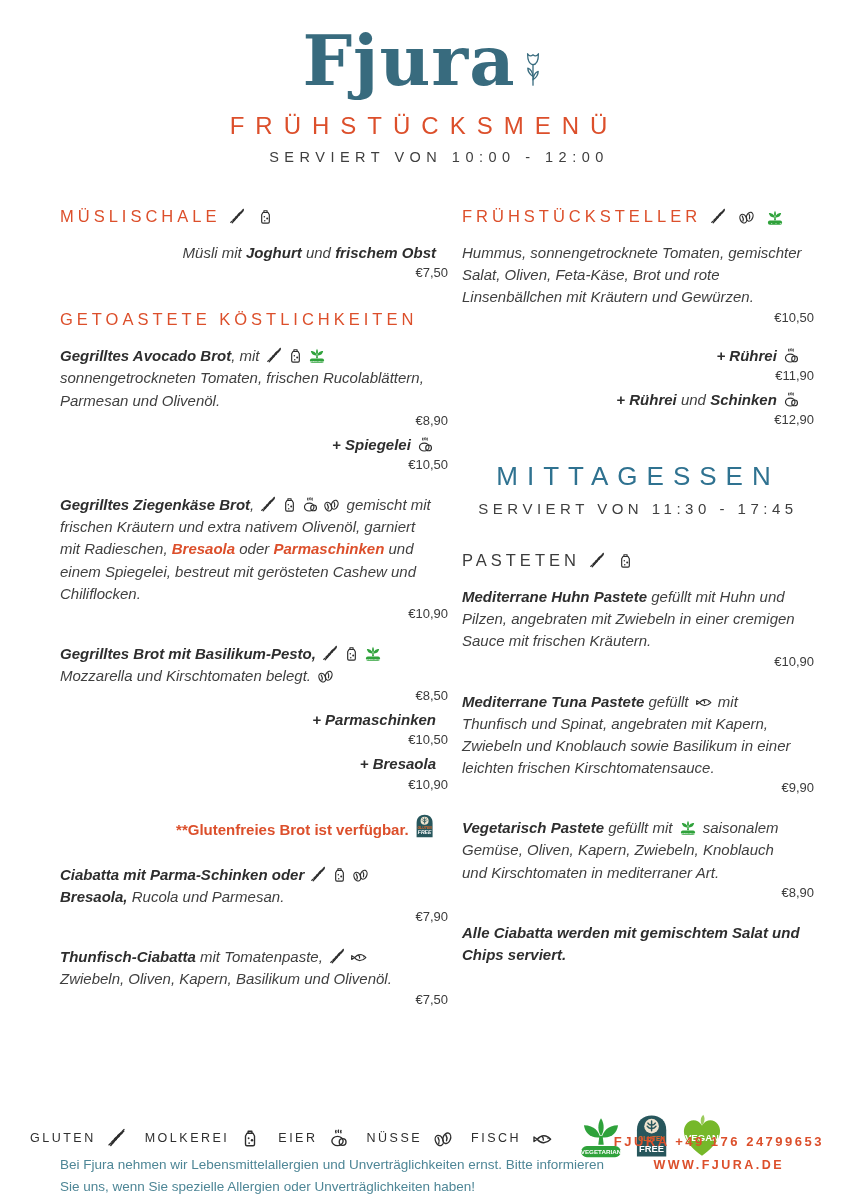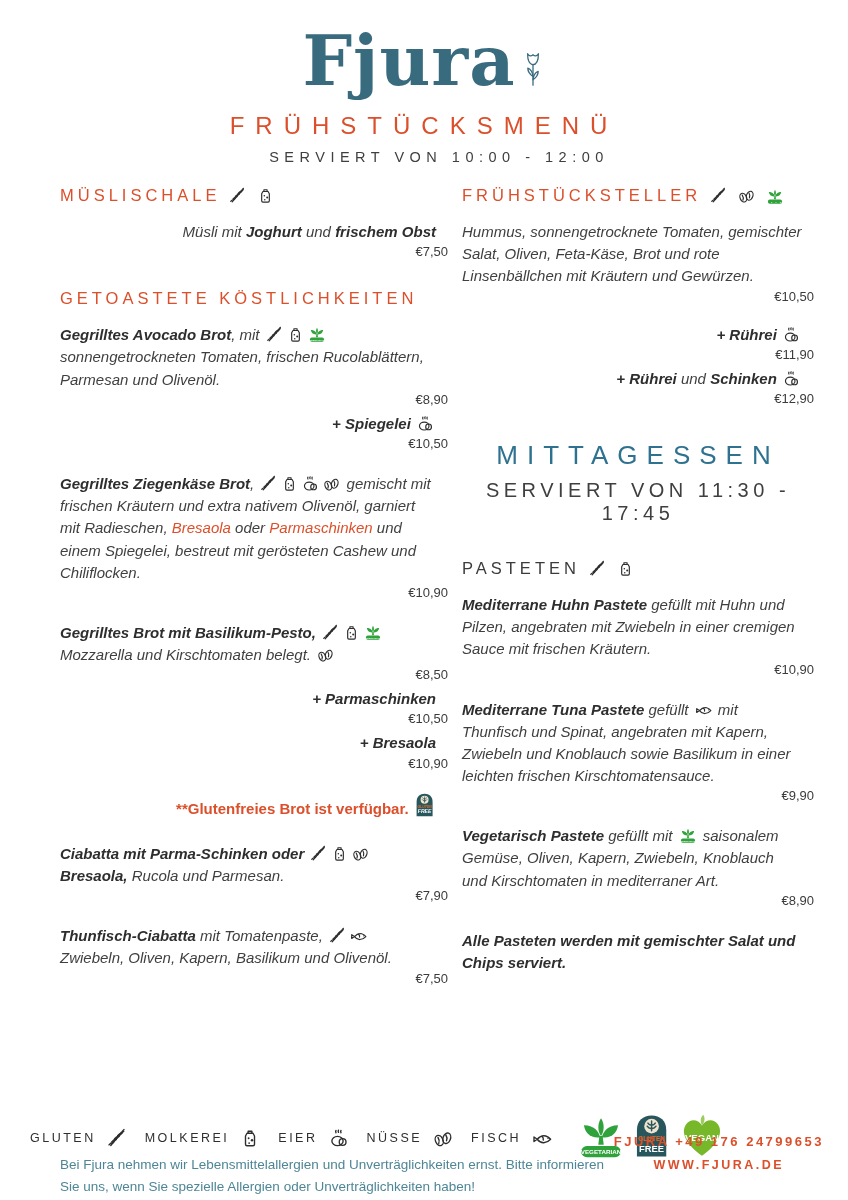--- a/index.html
+++ b/index.html
@@ -14,38 +14,38 @@
   }
   .page{position:absolute;inset:0;}
   
   .header{position:absolute;top:26px;left:0;right:0;text-align:center;}
   .logo-row{display:flex;justify-content:center;align-items:flex-end;gap:4px;color:var(--teal);}
   .logo-text{font-family:"DejaVu Serif",serif;font-weight:700;font-size:70px;line-height:1;letter-spacing:1px;}
   .tulip{margin-bottom:2px;}
   .menu-title{color:var(--orange);font-size:24px;letter-spacing:11px;margin-top:16px;font-weight:500;}
   .menu-subtitle{color:#3f3f3f;font-size:14.5px;letter-spacing:5.5px;margin-top:9px;padding-left:30px;}
   
-  .col{position:absolute;top:186px;}
+  .col{position:absolute;top:207px;}
   #col-left{left:60px;width:388px;}
   #col-right{left:462px;width:352px;}
   .section-heading{font-size:16.5px;letter-spacing:4px;color:var(--orange);
     display:flex;align-items:center;gap:7px;margin:0 0 16px 0;font-weight:500;white-space:nowrap;}
   .section-heading.dark{color:#3b3b3b;}
   .section{margin-bottom:30px;}
   .item{display:flex;align-items:flex-end;margin-bottom:6px;flex-direction:column;}
   .item-text{flex:1;font-size:15px;line-height:1.48;font-style:italic;padding-right:12px;color:#3f3f3f;}
   .price{font-size:13px;white-space:nowrap;font-style:normal;color:#3b3b3b;min-width:58px;text-align:right;padding-top:1px;}
   .seg-bi{font-weight:700;color:#2e2e2e;}
-  .seg-obi{font-weight:400;color:var(--orange);}
+  .seg-obi{font-weight:700;color:var(--orange);}
   .seg-ob{font-weight:700;color:var(--orange);font-style:normal;}
   .item-gap{height:14px;}
   .inline-icon{display:inline-block;vertical-align:-3px;margin:0 2px;}
   .inline-icon svg{display:block;}
   .big-heading{color:var(--heading-teal);font-size:26px;letter-spacing:9px;text-align:center;margin:34px 0 8px 0;font-weight:400;}
-  .big-sub{font-size:20px;letter-spacing:4.5px;text-align:center;margin-bottom:34px;color:#3f3f3f;}
+  .big-sub{font-size:15px;letter-spacing:4.5px;text-align:center;margin-bottom:34px;color:#3f3f3f;}
   
   .legend-row{position:absolute;left:30px;top:1110px;display:flex;align-items:center;gap:16px;height:56px;}
   .legend-item{display:flex;align-items:center;gap:9px;font-size:12.5px;letter-spacing:2.5px;color:#2f2f2f;}
   .badge-row{display:flex;align-items:center;gap:8px;margin-left:6px;}
   .allergy-note{position:absolute;left:30px;top:1154px;font-size:13.5px;color:var(--note-teal);line-height:1.65;margin-left:30px;}
   .contact{position:absolute;right:24px;top:1130px;text-align:center;color:var(--orange);
     font-size:13px;letter-spacing:2.5px;line-height:1.85;font-weight:600;}
   .contact .www{font-size:12.5px;}
 </style>
 </head>
@@ -368,21 +368,21 @@
                     <path d="M11.2 12 h1.6 l.5 4.2 h-2.6 z"></path>
                     <rect x="2.5" y="16.8" width="19" height="5.4" rx="2.7"></rect>
                   </g>
                   <text x="12" y="20.8" text-anchor="middle" font-size="3" fill="#ffffff" font-family="Liberation Sans,sans-serif" font-weight="bold">VEGETARIAN</text>
                 </svg></span><span class="seg-i"> saisonalem Gemüse, Oliven, Kapern, Zwiebeln, Knoblauch und Kirschtomaten in mediterraner Art.</span></div>
             <div class="price">€8,90</div>
           </div>
         </div>
         <div style="margin-bottom: 22px;">
           <div class="item">
-            <div class="item-text"><span class="seg-bi">Alle Pasteten werden mit gemischter Salat und Chips serviert.</span></div>
+            <div class="item-text"><span class="seg-bi">Alle Ciabatta werden mit gemischtem Salat und Chips serviert.</span></div>
             <div class="price"></div>
           </div>
         </div>
       </div>
     </div>
 
   <div id="legend-row" class="legend-row">
       <div class="legend-item">
         <span>GLUTEN</span>
         <span class="inline-icon">

